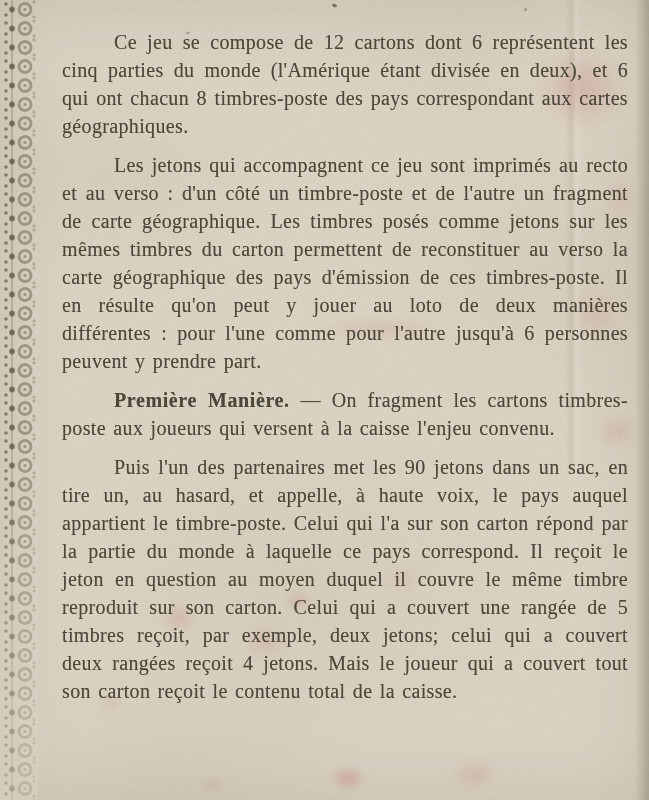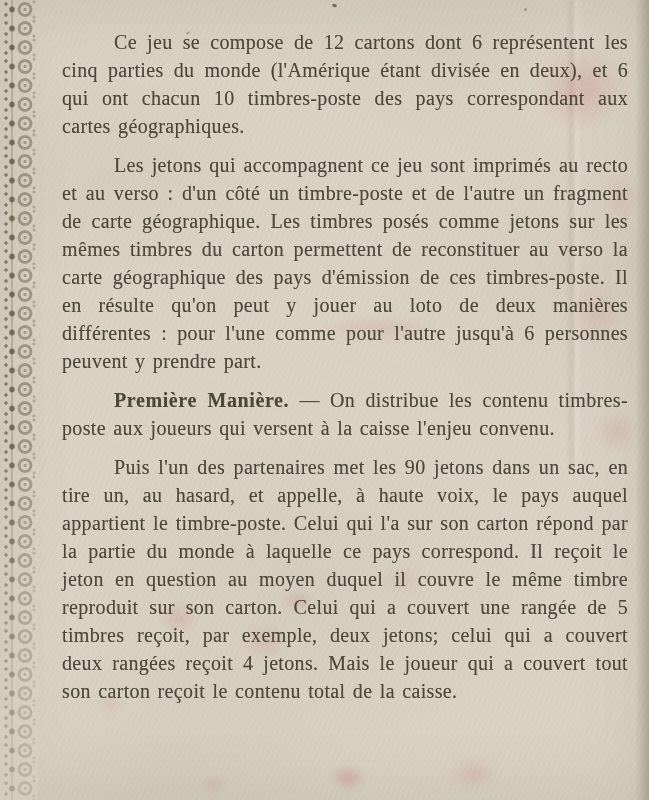--- a/index.html
+++ b/index.html
@@ -114,21 +114,21 @@
   <div class="stain s10"></div>
   <div class="stain s11"></div>
   <div class="stain s12"></div>
   <div class="stain s13"></div>
 
   <div class="speck k1"></div>
   <div class="speck k2"></div>
   <div class="speck k3"></div>
 
   <div class="text-block">
-    <p>Ce jeu se compose de 12 cartons dont 6 représentent les cinq parties du monde (l'Amérique étant divisée en deux), et 6 qui ont chacun 10 timbres-poste des pays correspondant aux cartes géographiques.</p>
+    <p>Ce jeu se compose de 12 cartons dont 6 représentent les cinq parties du monde (l'Amérique étant divisée en deux), et 6 qui ont chacun 8 timbres-poste des pays correspondant aux cartes géographiques.</p>
     <p>Les jetons qui accompagnent ce jeu sont imprimés au recto et au verso : d'un côté un timbre-poste et de l'autre un fragment de carte géographique. Les timbres posés comme jetons sur les mêmes timbres du carton permettent de reconstituer au verso la carte géographique des pays d'émission de ces timbres-poste. Il en résulte qu'on peut y jouer au loto de deux manières différentes : pour l'une comme pour l'autre jusqu'à 6 personnes peuvent y prendre part.</p>
     <p>
       <span class="lead">Première Manière.</span>
-      <span>— On distribue les contenu timbres-poste aux joueurs qui versent à la caisse l'enjeu convenu.</span>
+      <span>— On fragment les cartons timbres-poste aux joueurs qui versent à la caisse l'enjeu convenu.</span>
     </p>
     <p>Puis l'un des partenaires met les 90 jetons dans un sac, en tire un, au hasard, et appelle, à haute voix, le pays auquel appartient le timbre-poste. Celui qui l'a sur son carton répond par la partie du monde à laquelle ce pays correspond. Il reçoit le jeton en question au moyen duquel il couvre le même timbre reproduit sur son carton. Celui qui a couvert une rangée de 5 timbres reçoit, par exemple, deux jetons; celui qui a couvert deux rangées reçoit 4 jetons. Mais le joueur qui a couvert tout son carton reçoit le contenu total de la caisse.</p>
   </div>
 </div>
 
 </body></html>

